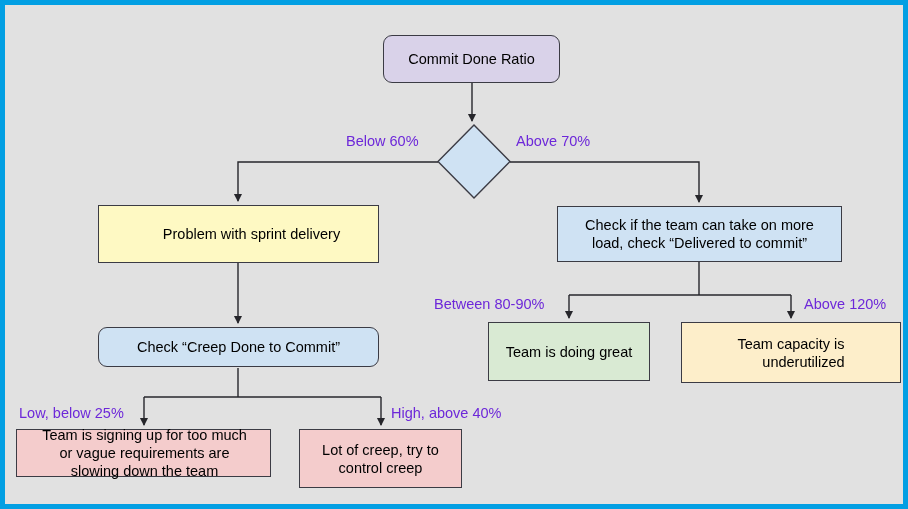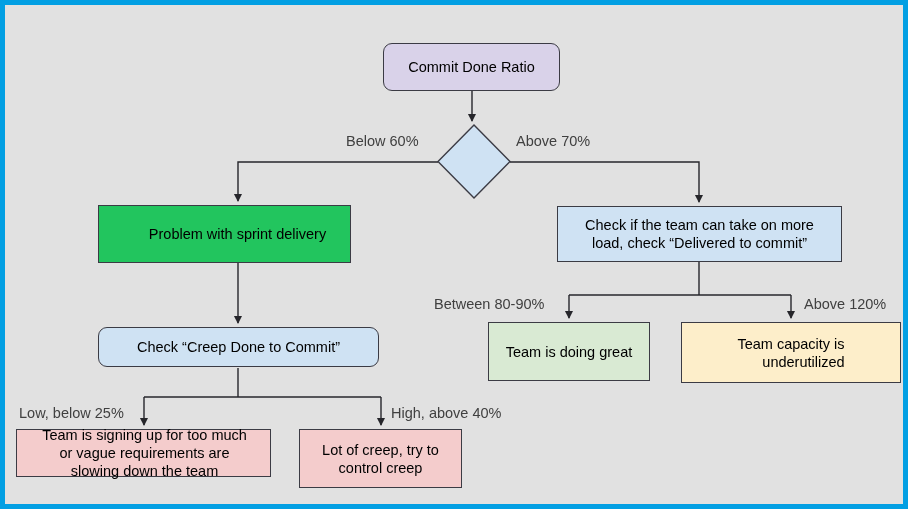--- a/index.html
+++ b/index.html
@@ -35,21 +35,21 @@
     font-size: 14.5px;
     line-height: 18px;
     border: 1.4px solid #3b3b44;
     z-index: 3;
     padding: 2px 6px;
     white-space: pre-line;
   }
   .node.rounded { border-radius: 9px; }
   .edge-label {
     position: absolute;
-    color: #404040;
+    color: #6d28d9;
     font-size: 14.5px;
     line-height: 17px;
     white-space: nowrap;
     z-index: 4;
   }
 </style>
 </head>
 <body>
 
 <div id="canvas">
@@ -78,25 +78,25 @@
 
       <path d="M694,257 L694,290"></path>
       <path d="M564,290 L786,290"></path>
       <path d="M564,290 L564,313" marker-end="url(#arrow)"></path>
       <path d="M786,290 L786,313" marker-end="url(#arrow)"></path>
     </g>
 
     <polygon points="469,120 505,156.5 469,193 433,156.5" fill="#cfe2f3" stroke="#3b3b44" stroke-width="1.4"></polygon>
   </svg>
 
-  <div class="node rounded" style="left:378px; top:30px; width:177px; height:48px; background:#d9d2e9;margin-top:8px;">
+  <div class="node rounded" style="left:378px; top:30px; width:177px; height:48px; background:#d9d2e9;">
     <span>Commit Done Ratio</span>
   </div>
 
-  <div class="node" style="left:93px; top:200px; width:253px; height:58px; background:#22c55e;padding-left:32px;">
+  <div class="node" style="left:93px; top:200px; width:281px; height:58px; background:#fef9c3;padding-left:32px;">
     <span>Problem with sprint delivery</span>
   </div>
 
   <div class="node" style="left:552px; top:201px; width:285px; height:56px; background:#cfe2f3;">
     <span>Check if the team can take on more
 load, check “Delivered to commit”</span>
   </div>
 
   <div class="node rounded" style="left:93px; top:322px; width:281px; height:40px; background:#cfe2f3;">
     <span>Check “Creep Done to Commit”</span>

